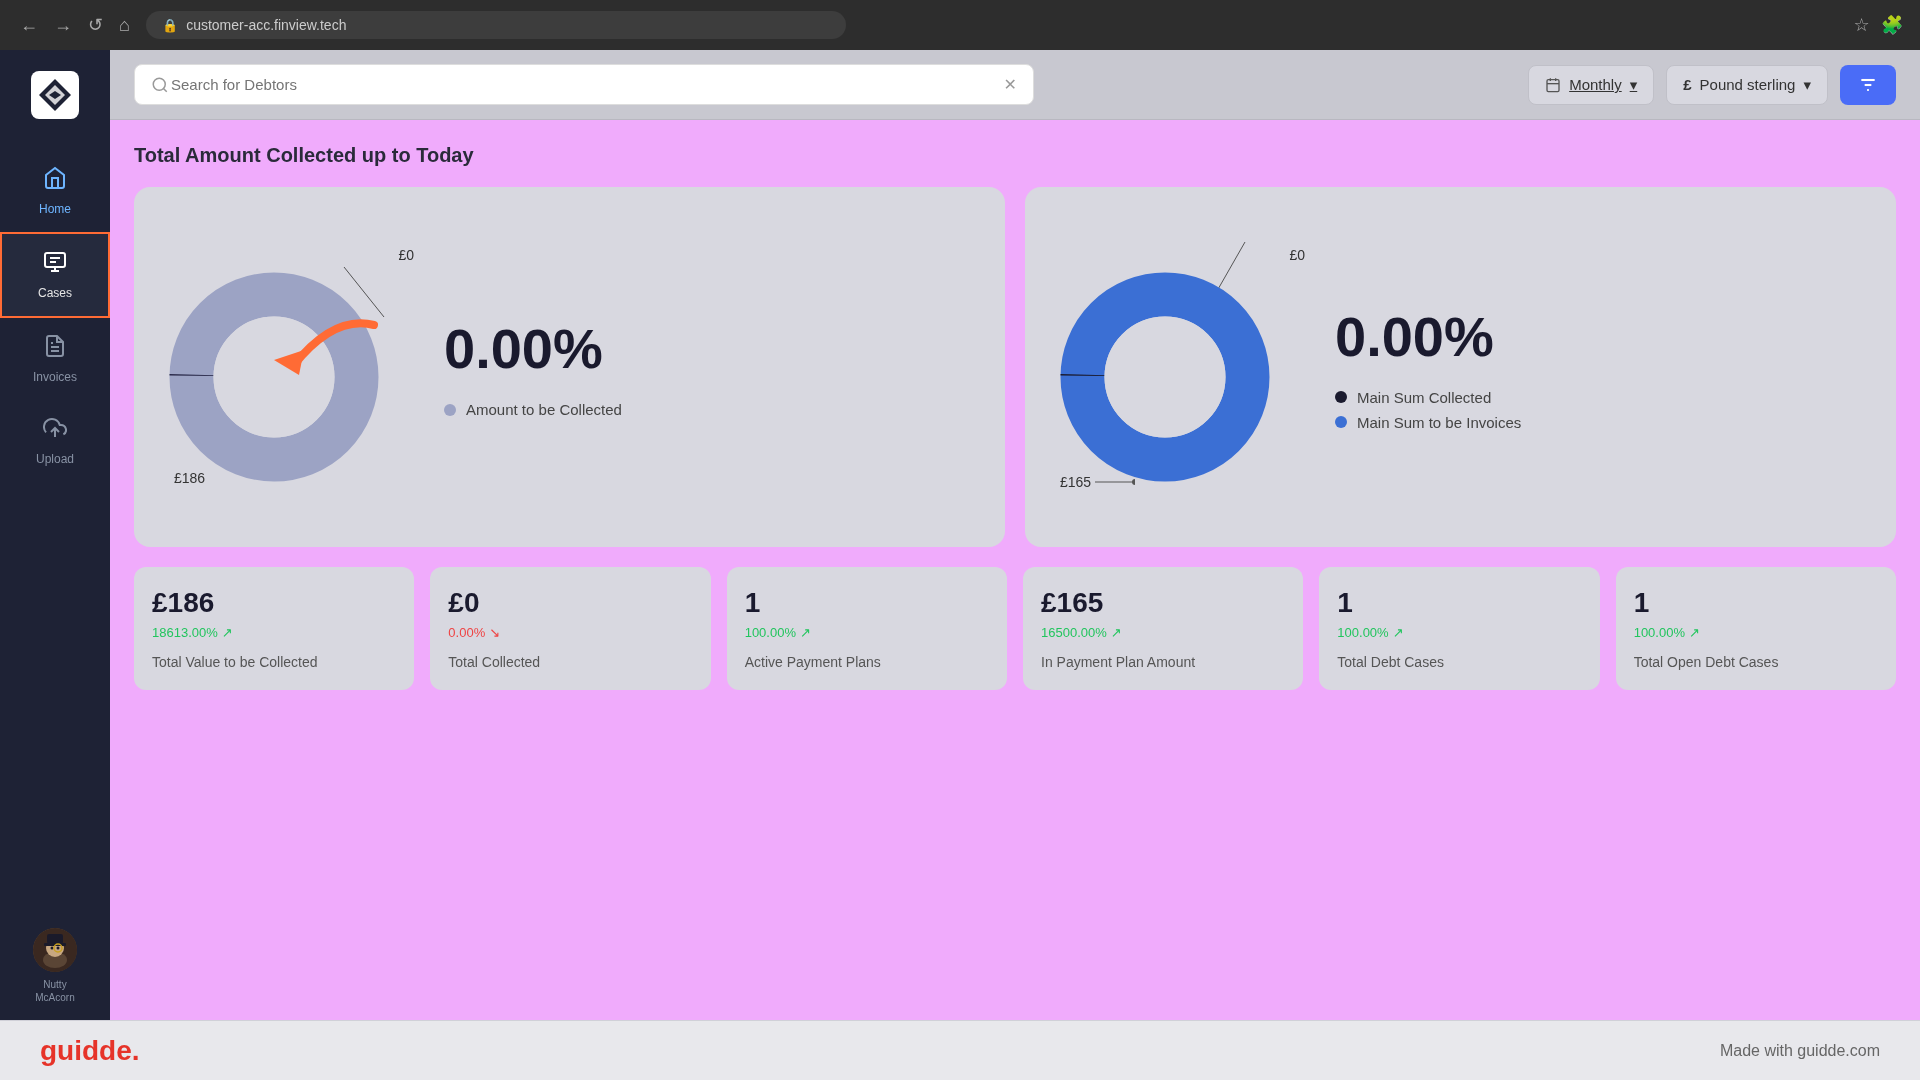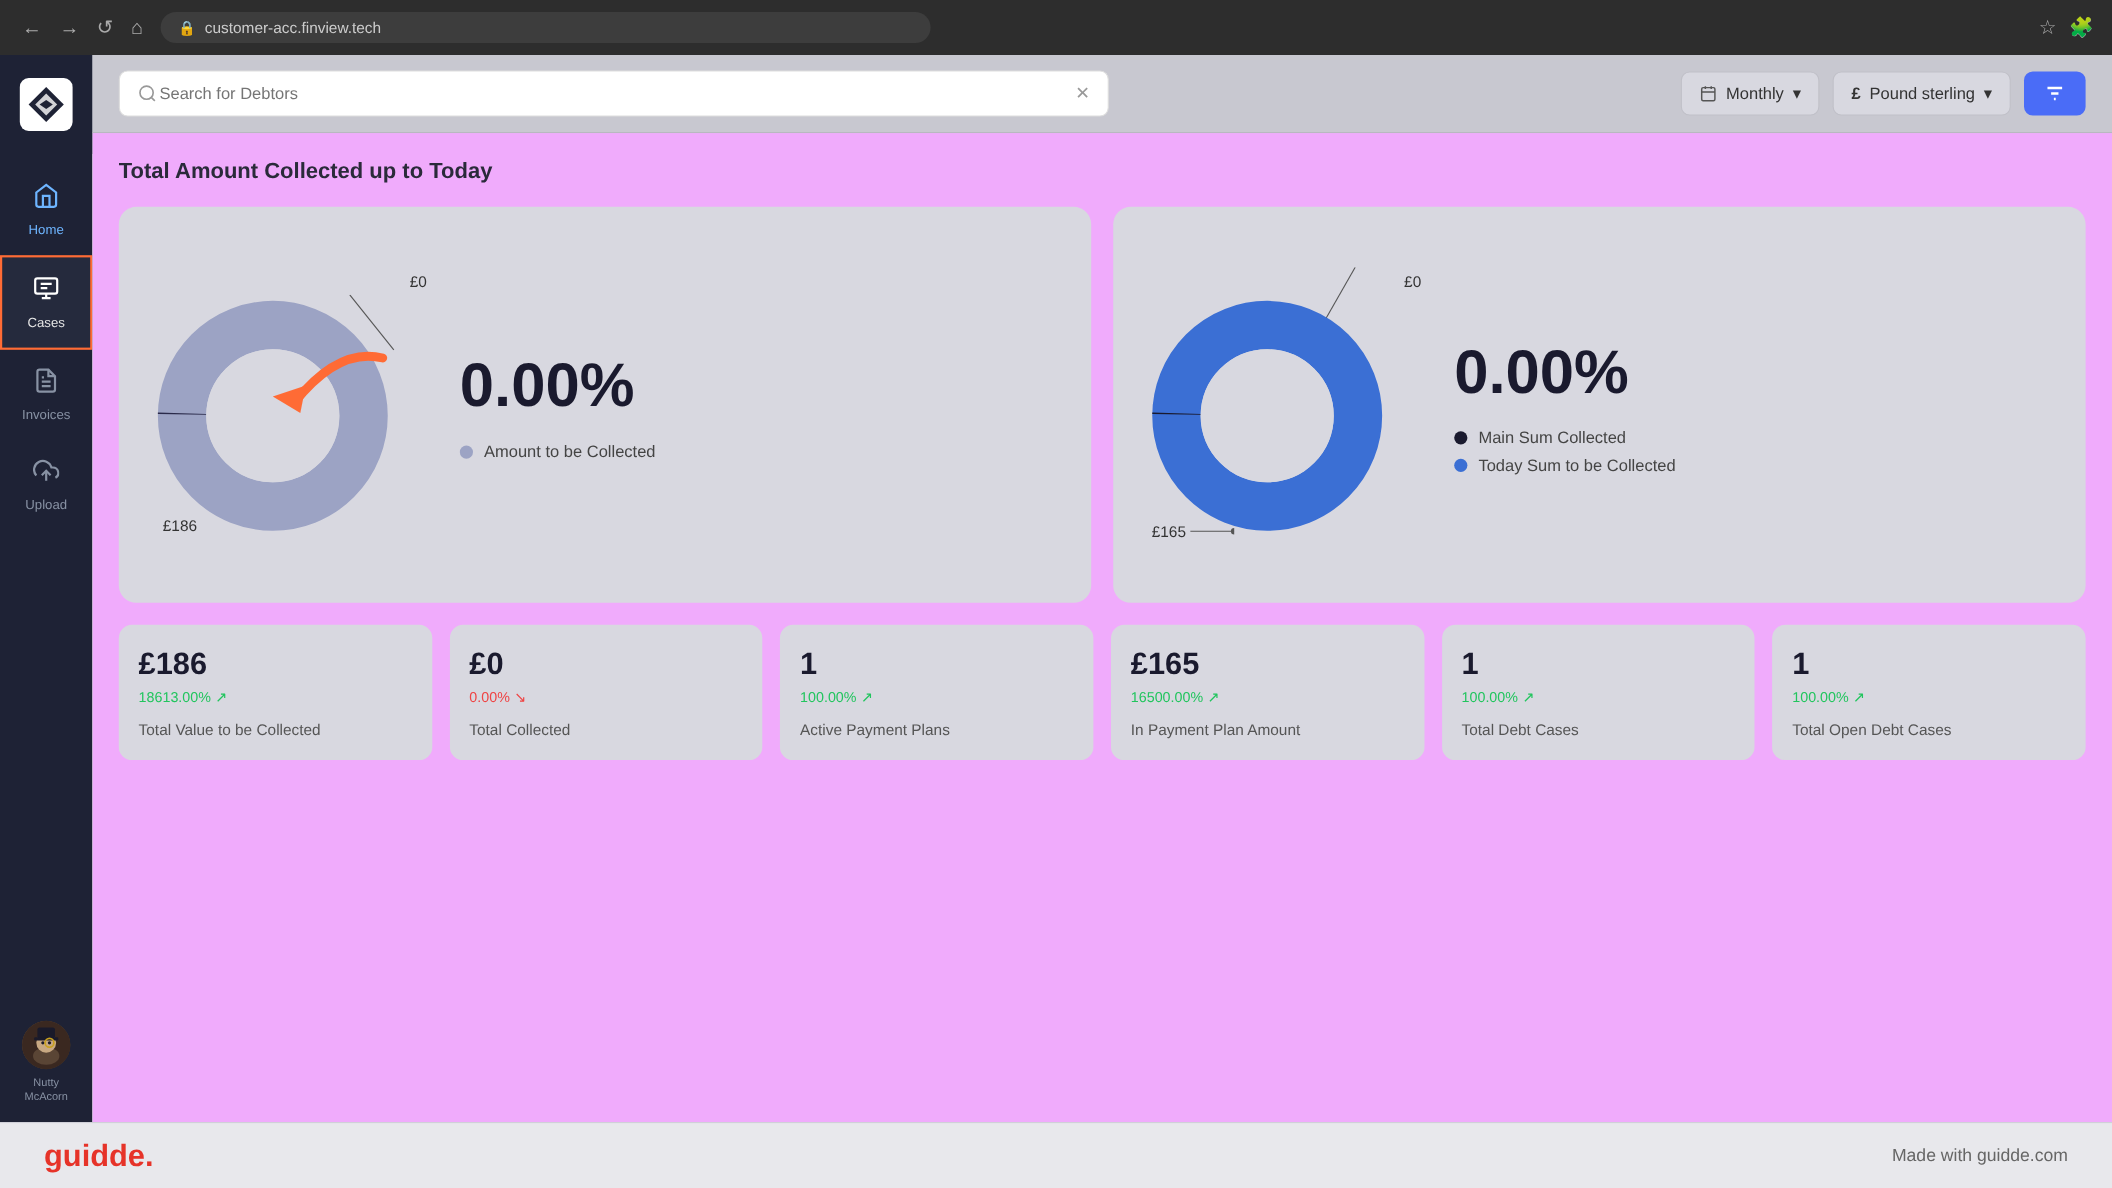--- a/index.html
+++ b/index.html
@@ -36,21 +36,21 @@
     
     .app-wrapper {
       display: flex;
       width: 100%;
       height: calc(1080px - 50px - 60px);
       background: #d0d0d8;
     }
 
     
     .sidebar {
-      width: 84px;
+      width: 110px;
       background: #1e2235;
       display: flex;
       flex-direction: column;
       align-items: center;
       padding: 0;
       flex-shrink: 0;
     }
     .sidebar-logo {
       width: 90px;
       height: 90px;
@@ -165,20 +165,21 @@
       background: #d8d8e0;
       border: 1px solid #c0c0c8;
       border-radius: 8px;
       padding: 10px 16px;
       display: flex;
       align-items: center;
       gap: 8px;
       cursor: pointer;
       font-size: 15px;
       color: #333;
+      text-decoration: underline;
     }
     .currency-btn {
       background: #d8d8e0;
       border: 1px solid #c0c0c8;
       border-radius: 8px;
       padding: 10px 16px;
       display: flex;
       align-items: center;
       gap: 8px;
       cursor: pointer;
@@ -526,21 +527,21 @@
           </div>
           <div class="chart-info">
             <div class="chart-percentage">0.00%</div>
             <div class="legend">
               <div class="legend-item">
                 <div class="legend-dot" style="background:#1a1a2e;"></div>
                 <span>Main Sum Collected</span>
               </div>
               <div class="legend-item">
                 <div class="legend-dot" style="background:#3b6fd4;"></div>
-                <span>Today Sum to be Collected</span>
+                <span>Main Sum to be Invoices</span>
               </div>
             </div>
           </div>
         </div>
       </div>
 
       <div class="stats-row">
 
         <div class="stat-card">
           <div class="stat-value">£186</div>

